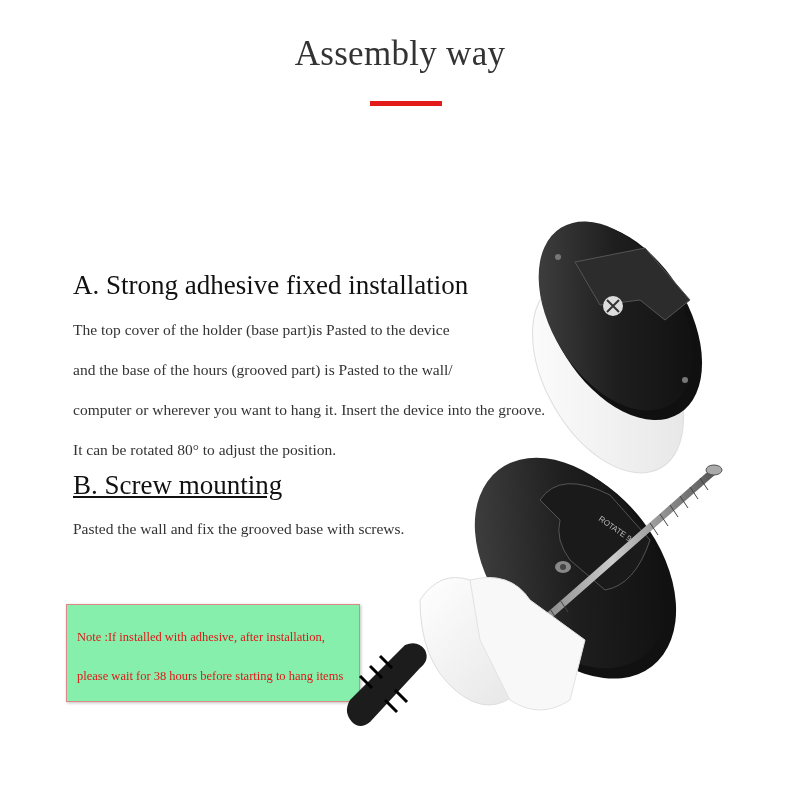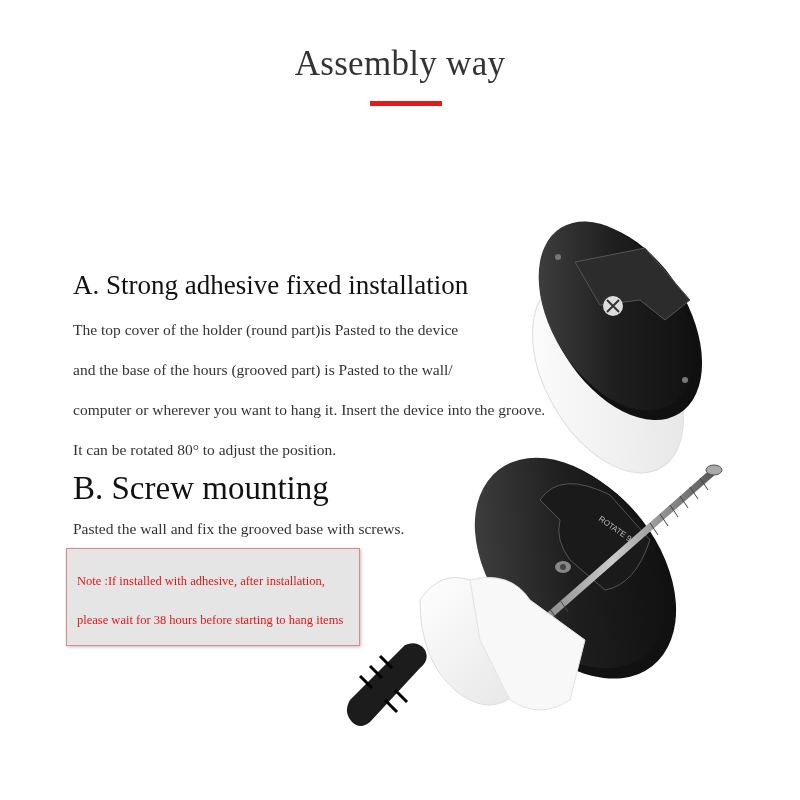--- a/index.html
+++ b/index.html
@@ -1,44 +1,44 @@
 <!DOCTYPE html>
 <html><head>
   <meta charset="utf-8">
   <style>
     html, body { margin: 0; padding: 0; }
     body {
       width: 800px; height: 800px; background: #ffffff; position: relative; overflow: hidden;
       font-family: "Liberation Serif", serif; color: #222;
     }
     .title {
-      position: absolute; left: 0; width: 800px; top: 44px; text-align: center;
+      position: absolute; left: 0; width: 800px; top: 34px; text-align: center;
       font-size: 35px; color: #333; letter-spacing: 0.3px;
     }
     .title-bar {
       position: absolute; left: 370px; top: 101px; width: 72px; height: 5px; background: #e31b1b;
     }
     .h-a { position: absolute; left: 73px; top: 270px; font-size: 27px; color: #111; text-align: right; }
-    .h-b { position: absolute; left: 73px; top: 470px; font-size: 33px; color: #111; }
+    .h-b { position: absolute; left: 73px; top: 470px; font-size: 27px; color: #111; text-decoration: underline; }
     .para { position: absolute; left: 73px; font-size: 15.5px; color: #333; white-space: nowrap; }
     .note-box {
-      position: absolute; left: 66px; top: 548px; width: 292px; height: 96px;
-      border: 1px solid #d88; box-shadow: 1px 1px 3px rgba(0,0,0,0.25); background: #e5e5e5;
+      position: absolute; left: 66px; top: 604px; width: 292px; height: 96px;
+      border: 1px solid #d88; box-shadow: 1px 1px 3px rgba(0,0,0,0.25); background: #86efac;
     }
     .note-line { position: absolute; left: 10px; font-size: 12.5px; color: #e01818; white-space: nowrap; }
     svg.illus { position: absolute; left: 0; top: 0; }
   </style>
 </head>
 <body>
 
 <div class="title">Assembly way</div>
 <div class="title-bar"></div>
 
 <div class="h-a">A. Strong adhesive fixed installation</div>
-<div class="para" style="top:321px">The top cover of the holder (round part)is Pasted to the device</div>
+<div class="para" style="top:321px">The top cover of the holder (base part)is Pasted to the device</div>
 <div class="para" style="top:361px">and the base of the hours (grooved part) is Pasted to the wall/</div>
 <div class="para" style="top:401px">computer or wherever you want to hang it. Insert the device into the groove.</div>
 <div class="para" style="top:441px">It can be rotated 80° to adjust the position.</div>
 
 <div class="h-b">B. Screw mounting</div>
 <div class="para" style="top:520px">Pasted the wall and fix the grooved base with screws.</div>
 
 <div class="note-box">
   <div class="note-line" style="top:25px">Note :If installed with adhesive, after installation,</div>
   <div class="note-line" style="top:64px">please wait for 38 hours before starting to hang items</div>

